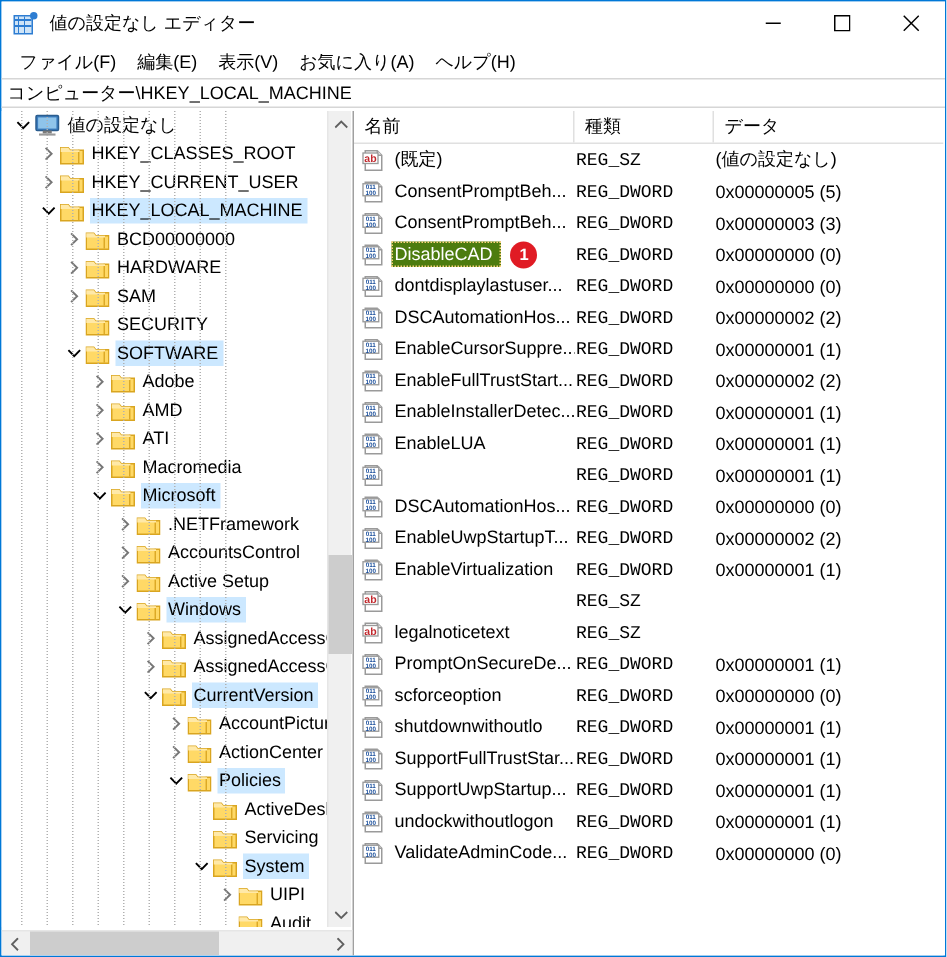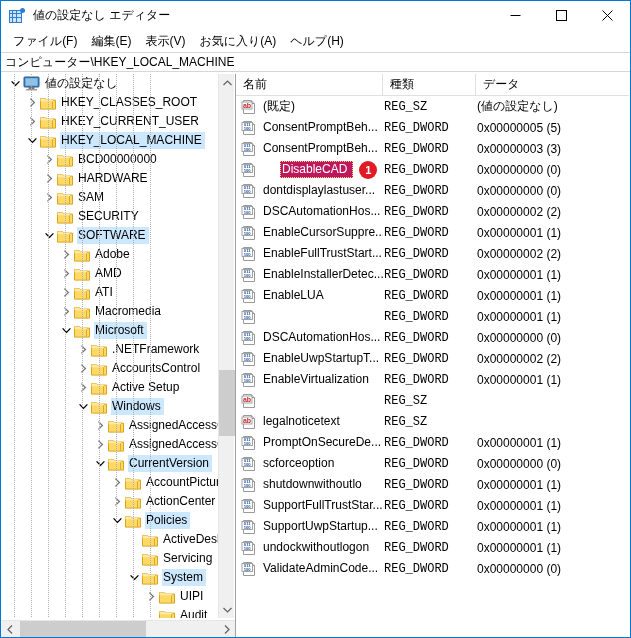--- a/index.html
+++ b/index.html
@@ -243,27 +243,26 @@
     flex: 0 0 auto;
   }
   .val-icon svg { display: block; }
   .val-name {
     width: 122px;
     overflow: hidden;
     padding: 1px 2px;
     line-height: 15px;
   }
   .val-row.selected .val-name {
-    background: #be185d;
+    background: #4d7c0f;
     color: #ffffff;
     outline: 1px dotted #ffd27f;
     outline-offset: -1px;
     width: auto;
     padding-right: 6px;
-    margin-left: 19px;
   }
   .val-type { width: 93px; margin-left: 4px; font-family: Liberation Mono, monospace; }
   .val-data { }
   .badge {
     width: 18px; height: 18px;
     border-radius: 50%;
     background: #e01b24;
     color: #ffffff;
     font-size: 11px;
     font-weight: bold;

